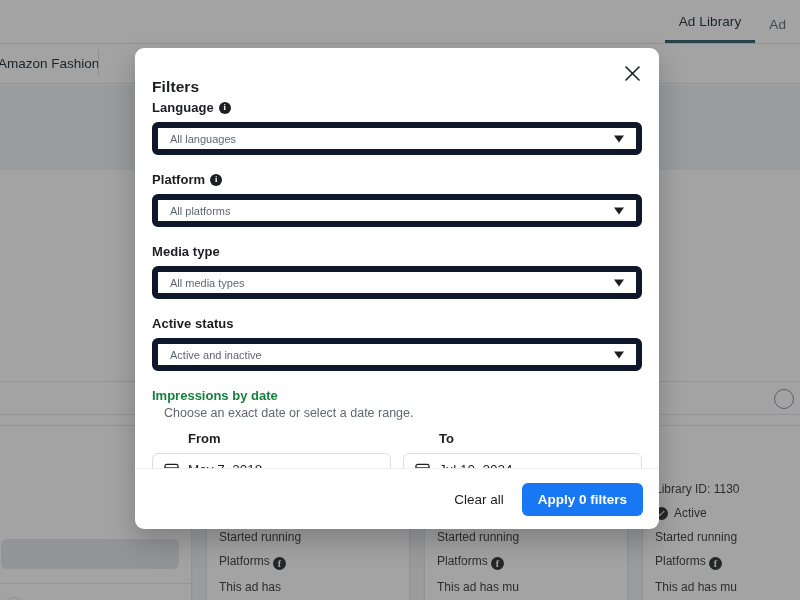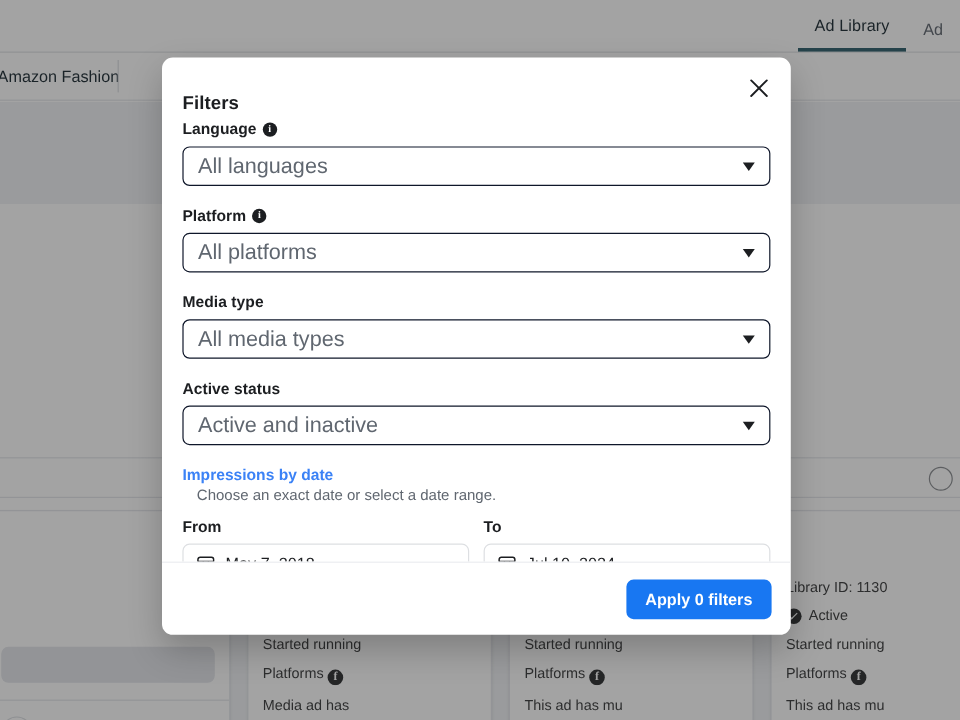--- a/index.html
+++ b/index.html
@@ -119,36 +119,36 @@
     font-size:13px; font-weight:bold; color:#1c1e21; margin-bottom:7px;
     display:flex; align-items:center; gap:5px; letter-spacing:.05px;
   }
   .info-icon {
     width:12px; height:12px; border-radius:50%; background:#1c1e21;
     color:#fff; font-size:8.5px; font-weight:bold; display:inline-flex;
     align-items:center; justify-content:center; font-family:"Liberation Serif", serif;
     line-height:1;
   }
   .select {
-    height:33px; border:1px solid #0f172a; border-radius:6px; background:#fff;
+    height:33px; border:6px solid #0f172a; border-radius:6px; background:#fff;
     display:flex; align-items:center; padding:0 11px 0 12px;
-    font-size:18px; color:#606770; position:relative;
+    font-size:11px; color:#606770; position:relative;
   }
   .select .caret {
     position:absolute; right:12px; top:50%; transform:translateY(-50%);
     width:0; height:0; border-left:5.5px solid transparent; border-right:5.5px solid transparent;
     border-top:7px solid #1c1e21;
   }
 
-  .subhead { font-size:13px; font-weight:bold; color:#3b82f6; margin-bottom:3px; }
+  .subhead { font-size:13px; font-weight:bold; color:#15803d; margin-bottom:3px; }
   .subdesc { font-size:12.5px; color:#606770; margin-bottom:11px;margin-left:12px; }
 
   .daterow { display:flex; gap:12px; }
   .datecol { flex:1 1 0; min-width:0; }
-  .datelabel { font-size:13px; font-weight:bold; color:#1c1e21; margin-bottom:7px; }
+  .datelabel { font-size:13px; font-weight:bold; color:#1c1e21; margin-bottom:7px;margin-left:36px; }
   .dateinput {
     height:32px; border:1px solid #dddfe2; border-radius:6px; background:#fff;
     display:flex; align-items:center; gap:9px; padding:0 11px;
     font-size:13.5px; color:#1c1e21;
   }
   .cal-icon { width:15px; height:15px; flex:0 0 auto; }
 
   .modal-footer {
     flex:0 0 auto; height:61px; border-top:1px solid #ebedf0;
     display:flex; align-items:center; justify-content:flex-end; gap:6px;
@@ -220,21 +220,21 @@
           <div class="card-libid">Library ID</div>
           <div class="card-status">
             <span class="status-dot"></span>
             <span>Active</span>
           </div>
           <div class="card-line">Started running</div>
           <div class="card-line">
             <span>Platforms</span>
             <span class="fb-badge">f</span>
           </div>
-          <div class="card-line">Media ad has</div>
+          <div class="card-line">This ad has</div>
 
         </div>
 
         <div class="bg-card">
           <div class="card-dots">•••</div>
           <div class="card-libid">Library ID: 1130</div>
           <div class="card-status">
             <span class="status-dot"></span>
             <span>Active</span>
           </div>
@@ -355,18 +355,19 @@
               </svg>
               <span>Jul 10, 2024</span>
             </div>
           </div>
         </div>
       </div>
 
     </div>
 
     <div class="modal-footer">
+      <div class="btn-clear">Clear all</div>
       <button class="btn-apply">Apply 0 filters</button>
     </div>
 
   </div>
 
 </div>
 
 </body></html>

